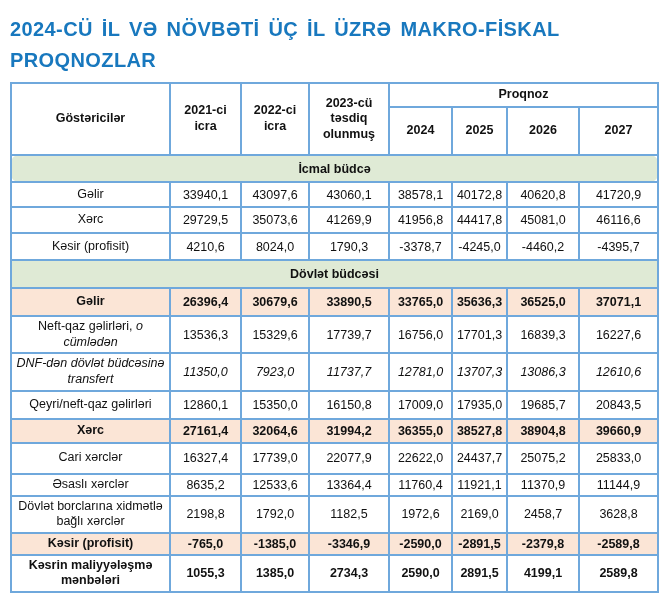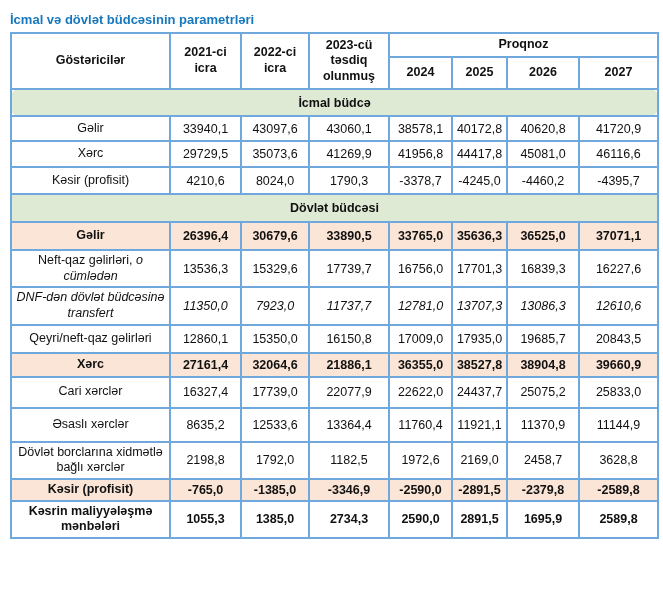--- a/index.html
+++ b/index.html
@@ -45,21 +45,21 @@
   table.budget th, table.budget td {
     border: 2px solid var(--border-blue);
     text-align: center;
     vertical-align: middle;
     font-size: 12.5px;
     padding: 2px 1px;
     overflow: hidden;
   }
   thead th { font-weight: bold; line-height: 1.25; }
   thead tr.proqnoz-row th { height: 24px; }
-  thead tr.years-row th { height: 32px; }
+  thead tr.years-row th { height: 48px; }
 
   td.section-cell {
     background: var(--section-green);
     font-weight: bold;
     font-size: 17px;
     padding: 3px 0;
   }
   tr.highlight td { background: var(--highlight-peach); font-weight: bold; }
   tr.bold td { font-weight: bold; }
   tr.italic td { font-style: italic; }
@@ -69,30 +69,30 @@
   tbody tr:nth-child(2) td { height: 25px; }
   tbody tr:nth-child(3) td { height: 26px; }
   tbody tr:nth-child(4) td { height: 27px; }
   tbody tr:nth-child(5) td { height: 28px; margin-top: 48px; }
   tbody tr:nth-child(6) td { height: 28px; }
   tbody tr:nth-child(7) td { height: 36px; }
   tbody tr:nth-child(8) td { height: 36px; }
   tbody tr:nth-child(9) td { height: 28px; }
   tbody tr:nth-child(10) td { height: 24px; }
   tbody tr:nth-child(11) td { height: 31px; }
-  tbody tr:nth-child(12) td { height: 34px; }
+  tbody tr:nth-child(12) td { height: 22px; }
   tbody tr:nth-child(13) td { height: 36px; }
   tbody tr:nth-child(14) td { height: 22px; }
   tbody tr:nth-child(15) td { height: 35px; }
 </style>
 </head>
 <body>
 
 <div class="page">
-  <h2 class="subtitle">İcmal və dövlət büdcəsinin parametrləri</h2>
+  <h1 class="title">2024-CÜ İL VƏ NÖVBƏTİ ÜÇ İL ÜZRƏ MAKRO-FİSKAL PROQNOZLAR</h1>
 
   <table class="budget">
     <colgroup>
       <col style="width:159px">
       <col style="width:71px">
       <col style="width:68px">
       <col style="width:80px">
       <col style="width:63px">
       <col style="width:55px">
       <col style="width:72px">
@@ -187,21 +187,21 @@
           <td class="value-cell">16150,8</td>
           <td class="value-cell">17009,0</td>
           <td class="value-cell">17935,0</td>
           <td class="value-cell">19685,7</td>
           <td class="value-cell">20843,5</td>
         </tr>
         <tr class="highlight">
           <td class="label-cell">Xərc</td>
           <td class="value-cell">27161,4</td>
           <td class="value-cell">32064,6</td>
-          <td class="value-cell">21886,1</td>
+          <td class="value-cell">31994,2</td>
           <td class="value-cell">36355,0</td>
           <td class="value-cell">38527,8</td>
           <td class="value-cell">38904,8</td>
           <td class="value-cell">39660,9</td>
         </tr>
         <tr>
           <td class="label-cell">Cari xərclər</td>
           <td class="value-cell">16327,4</td>
           <td class="value-cell">17739,0</td>
           <td class="value-cell">22077,9</td>
@@ -240,18 +240,18 @@
           <td class="value-cell">-2379,8</td>
           <td class="value-cell">-2589,8</td>
         </tr>
         <tr class="bold">
           <td class="label-cell">Kəsrin maliyyələşmə mənbələri</td>
           <td class="value-cell">1055,3</td>
           <td class="value-cell">1385,0</td>
           <td class="value-cell">2734,3</td>
           <td class="value-cell">2590,0</td>
           <td class="value-cell">2891,5</td>
-          <td class="value-cell">1695,9</td>
+          <td class="value-cell">4199,1</td>
           <td class="value-cell">2589,8</td>
         </tr>
       </tbody>
   </table>
 </div>
 
 </body></html>

